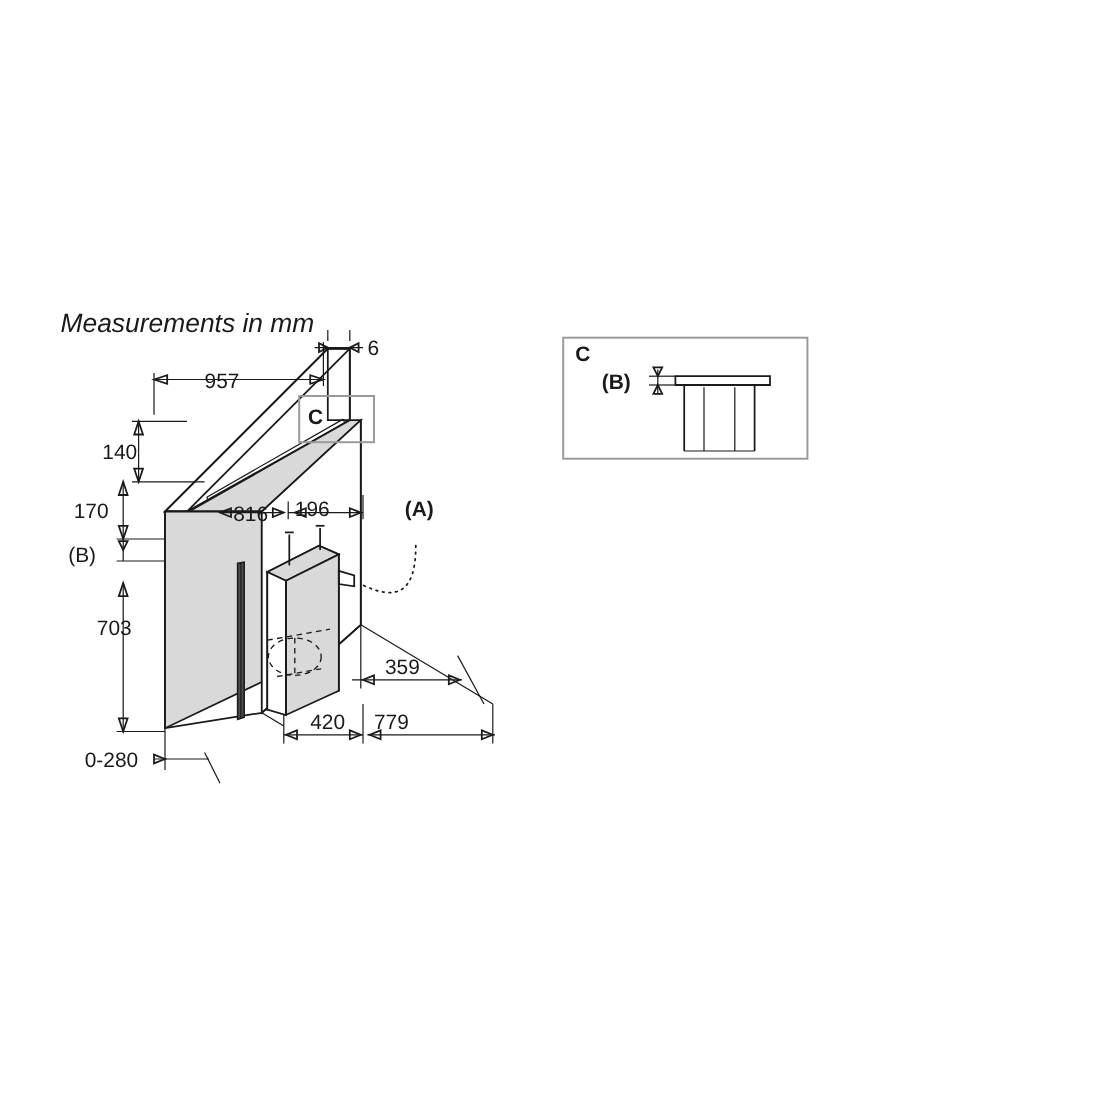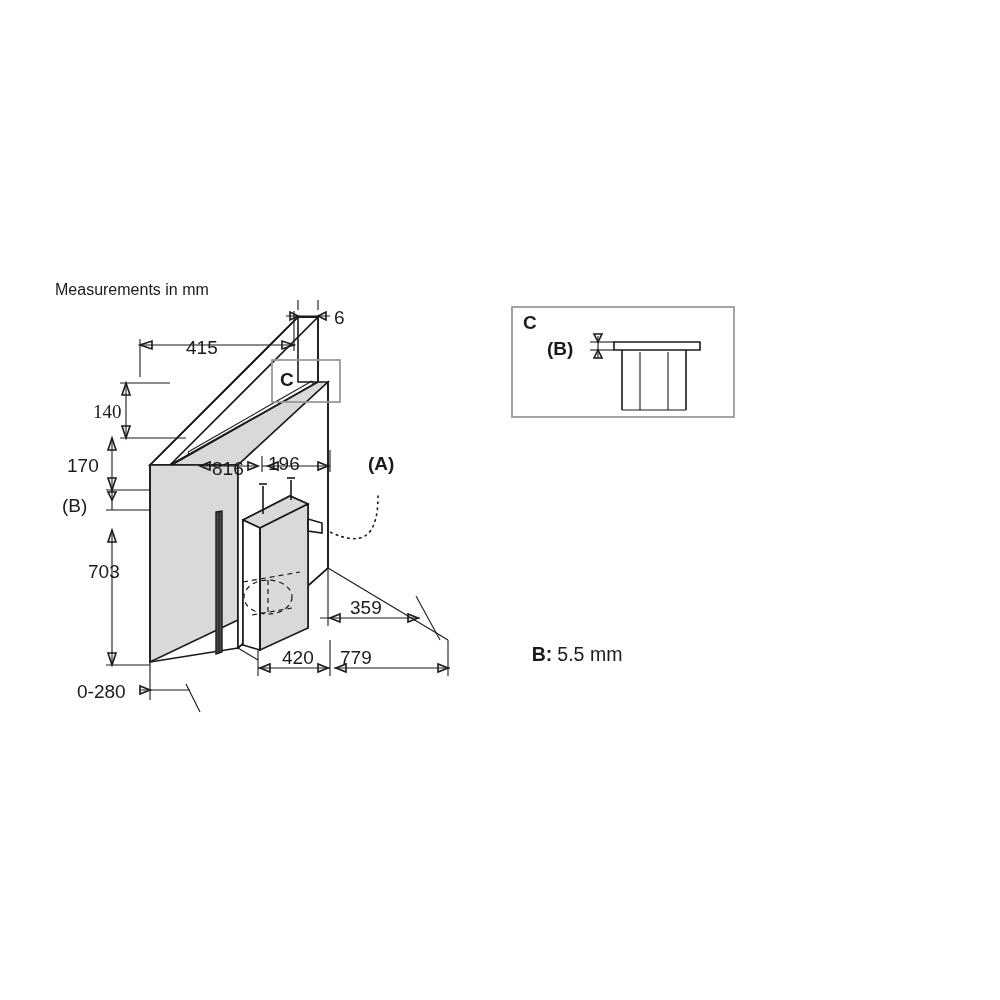--- a/index.html
+++ b/index.html
@@ -24,21 +24,22 @@
     position: absolute;
     font-family: "Liberation Sans", sans-serif;
     color: #1a1a1a;
     white-space: pre;
     line-height: 1.25;
   }
   .dim {
     font-size: 19px;
   }
   .title-lbl {
-    font-size: 16px;
+    font-size: 24px;
+    font-style: italic;
   }
   .legend-text {
     font-size: 19.5px;
     line-height: 1.32;
     white-space: normal;
   }
   .bold {
     font-weight: bold;
   }
   svg {
@@ -232,25 +233,25 @@
       <path class="thin" d="M 598 336 L 598 358"></path>
       <path class="drawn" d="M 598 342 L 594 334 L 602 334 Z"></path>
       <path class="drawn" d="M 598 350 L 594 358 L 602 358 Z"></path>
       <path class="thin" d="M 590 342 L 614 342"></path>
       <path class="thin" d="M 590 350 L 614 350"></path>
     </g>
   </svg>
 
   <div class="lbl title-lbl" style="left:55px; top:280px;">Measurements in mm</div>
 
-  <div class="lbl dim" style="left:186px; top:336px;">415</div>
+  <div class="lbl dim" style="left:186px; top:336px;">957</div>
 
   <div class="lbl dim" style="left:334px; top:306px;">6</div>
 
-  <div class="lbl dim" style="left:93px; top:400px;font-family:Liberation Serif, serif;">140</div>
+  <div class="lbl dim" style="left:93px; top:400px;">140</div>
 
   <div class="lbl dim" style="left:67px; top:454px;">170</div>
 
   <div class="lbl dim" style="left:62px; top:494px;">(B)</div>
 
   <div class="lbl dim" style="left:88px; top:560px;">703</div>
 
   <div class="lbl dim" style="left:77px; top:680px;">0-280</div>
 
   <div class="lbl dim" style="left:212px; top:457px;text-align:right;">816</div>
@@ -266,17 +267,14 @@
   <div class="lbl dim" style="left:340px; top:646px;">779</div>
 
   <div class="lbl dim bold" style="left:280px; top:368px;">C</div>
 
   <div class="lbl dim bold" style="left:523px; top:311px;">C</div>
 
   <div class="lbl dim bold" style="left:547px; top:337px;">(B)</div>
 
 
 
-  <div class="lbl" style="left:514px; top:622px; width:380px;">
-    <span class="legend-text bold">B:</span><span class="legend-text" style="margin-left:5px;">5.5 mm</span>
-  </div>
 
 </div>
 
 </body></html>

